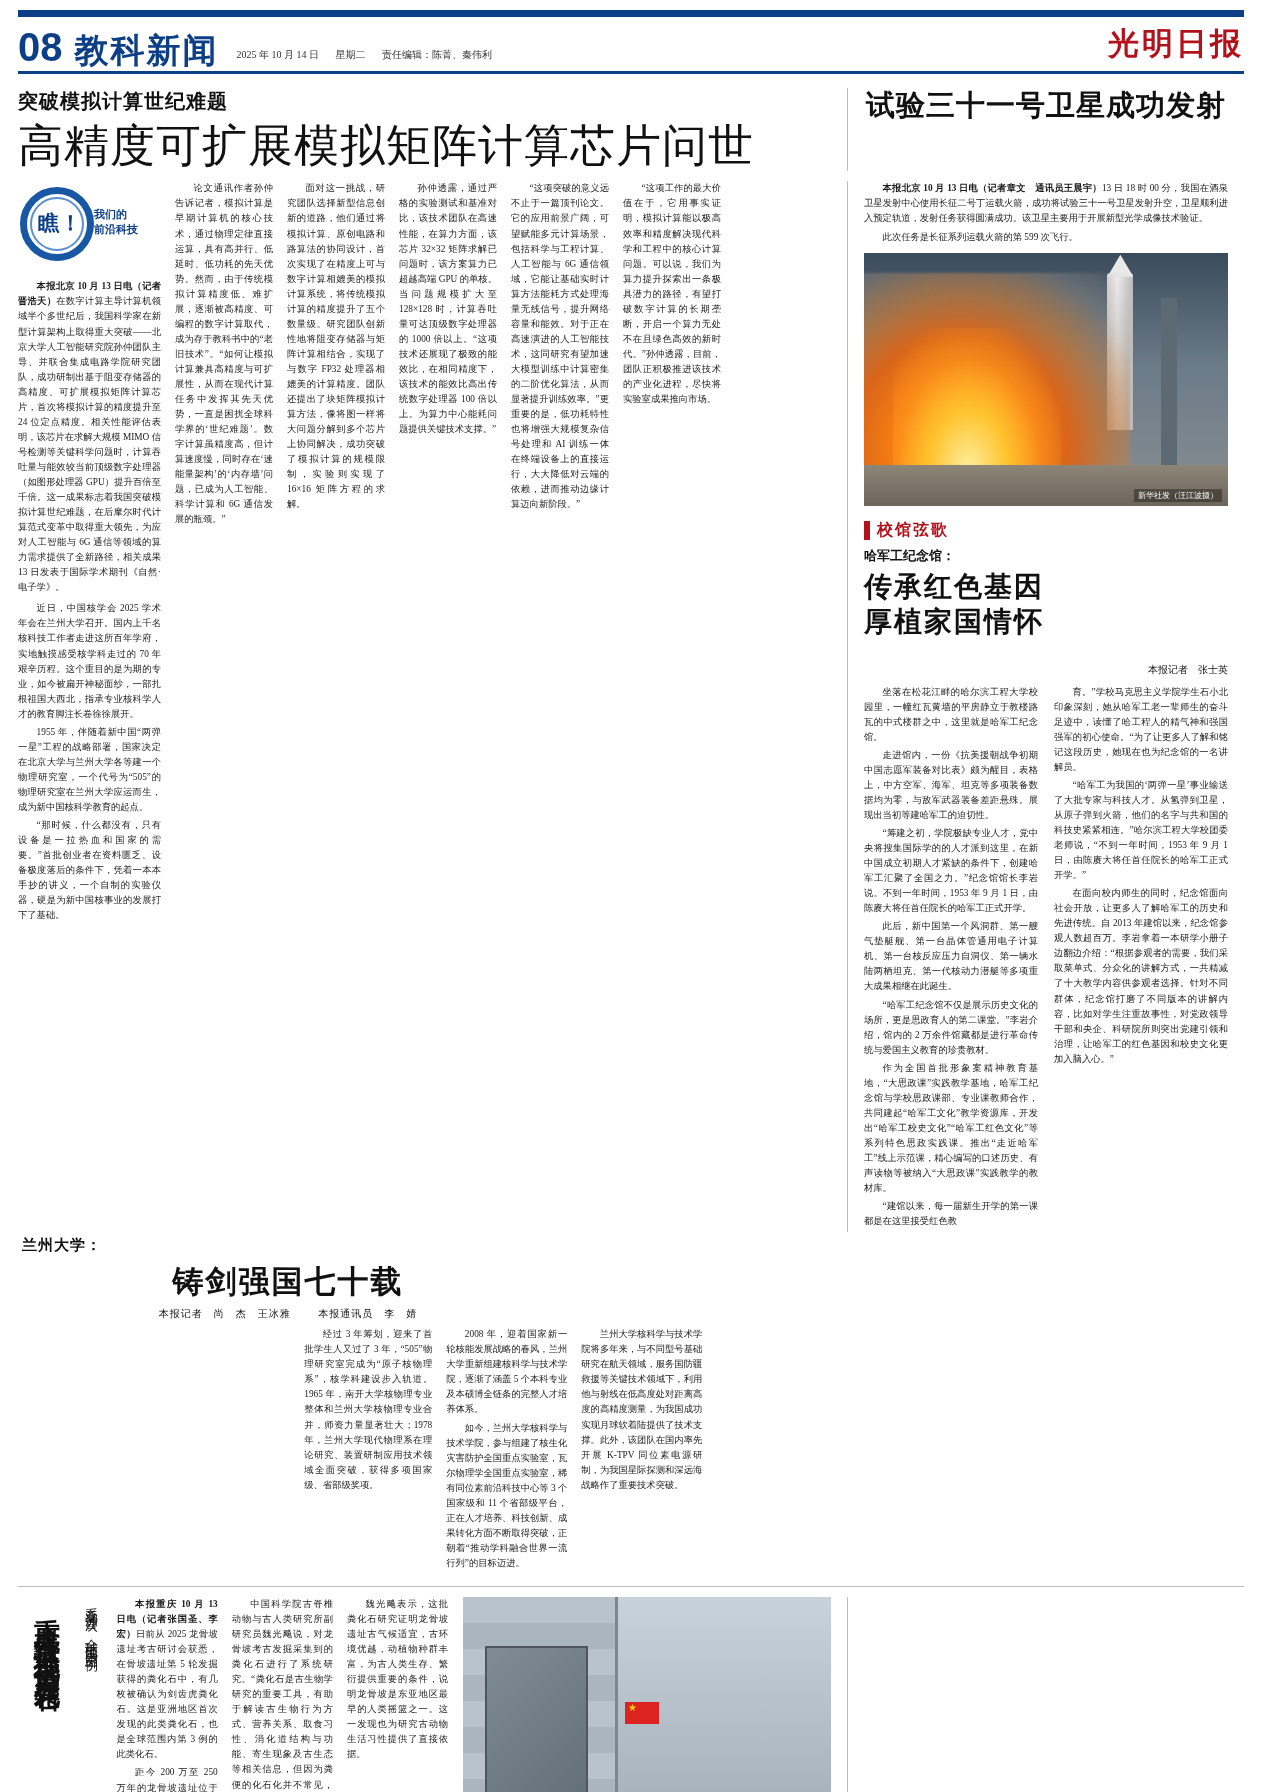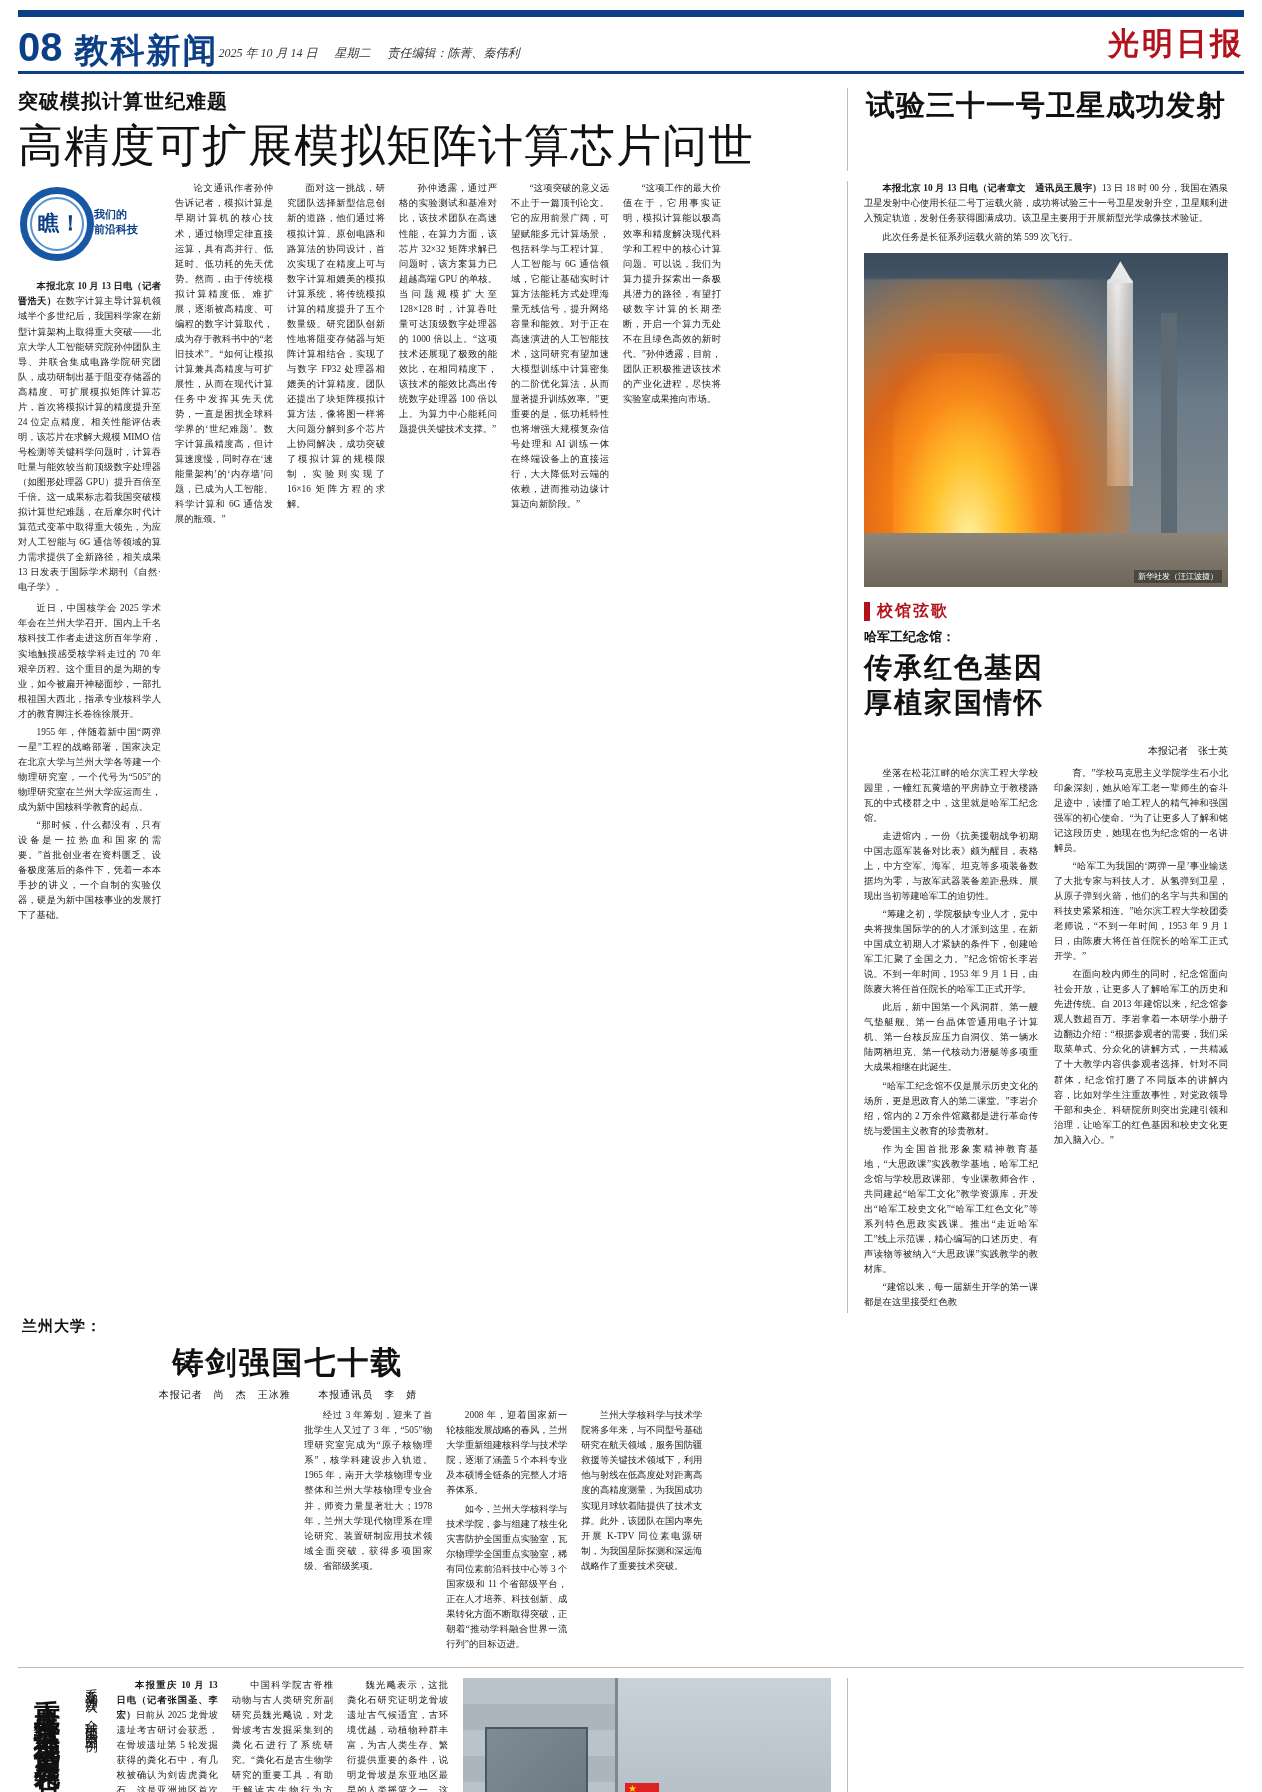--- a/index.html
+++ b/index.html
@@ -11,21 +11,21 @@
     color:#111;
     position:relative;
   }
   .page { position:relative; width:1262px; height:1792px; padding:0 18px; }
 
   
   .topline { height:7px; background:#0c3f86; margin:10px 0 0 0; }
   .masthead { display:flex; align-items:flex-end; padding:6px 0 4px 0; border-bottom:3px solid #0c3f86; }
   .page-num { font-family:"Liberation Sans", sans-serif; font-size:40px; font-weight:bold; color:#0c3f86; line-height:1; margin-right:12px; }
   .section-title { font-size:34px; font-weight:bold; color:#0c3f86; letter-spacing:2px; line-height:1; font-family:"DejaVu Sans", sans-serif; }
-  .mast-meta { font-size:12px; color:#333; padding-bottom:5px;font-style:italic; }
+  .mast-meta { font-size:10px; color:#333; margin-left:18px; padding-bottom:5px; }
   .mast-meta span { margin-right:14px; }
   .logo { margin-left:auto; font-size:31px; font-weight:bold; color:#b2121b; letter-spacing:3px; font-family:Liberation Sans, sans-serif; padding-bottom:2px; }
 
   
   .head-wrap { display:flex; margin-top:14px; }
   .head-left { width:830px; padding-right:16px; border-right:1px solid #bbb; }
   .head-right { width:380px; padding-left:16px; }
   .kicker { font-size:20px; font-weight:bold; letter-spacing:1px; margin-bottom:6px; }
   .main-head { font-size:45px; font-weight:normal; letter-spacing:1px; line-height:1.12; font-family:"DejaVu Serif", serif; }
   .right-head { font-size:29px; font-weight:bold; letter-spacing:1px; line-height:1.2; font-family:"DejaVu Serif", serif; text-align:center;}
@@ -44,21 +44,21 @@
   .eye-badge { width:128px; height:92px; position:relative; margin-bottom:6px; }
   .eye-badge .ring { position:absolute; left:2px; top:6px; width:74px; height:74px; border-radius:50%; border:7px solid #1857a4; }
   .eye-badge .ring2 { position:absolute; left:12px; top:16px; width:54px; height:54px; border-radius:50%; border:2px solid #5a8fd0; }
   .eye-badge .zh { position:absolute; left:20px; top:28px; font-size:21px; font-weight:bold; color:#0c3f86; letter-spacing:1px;}
   .eye-badge .txt { position:absolute; left:76px; top:26px; font-size:11px; color:#0c3f86; font-weight:bold; line-height:1.35; }
   .univ { font-size:15px; font-weight:bold; letter-spacing:1px; text-align:left; padding-left:4px;}
   .sub-head { font-size:31px; font-weight:bold; letter-spacing:2px; margin:6px 0 4px; font-family:"DejaVu Serif", serif; }
   .sub-byline { font-size:10px; letter-spacing:1px; }
 
   
-  .sat-photo { width:100%; height:334px; margin-top:8px; position:relative; overflow:hidden; background:#4d7c0f; }
+  .sat-photo { width:100%; height:253px; margin-top:8px; position:relative; overflow:hidden; background:#4d7c0f; }
   .sat-sky { position:absolute; inset:0; background:linear-gradient(180deg,#3a4b5c 0%,#6b7b88 45%,#8a8f92 100%); }
   .sat-plume { position:absolute; left:-5%; bottom:0; width:78%; height:92%; background:radial-gradient(ellipse at 40% 75%, #ffb019 0%, #f57d12 28%, #d9651a 45%, rgba(190,120,60,.75) 62%, rgba(160,150,140,.35) 80%, rgba(200,200,200,0) 100%); filter:blur(1px); }
   .sat-plume2 { position:absolute; left:8%; bottom:0; width:46%; height:70%; background:radial-gradient(ellipse at 45% 80%, #fff0a0 0%, #ffc32e 30%, rgba(255,150,30,.6) 55%, rgba(255,180,80,0) 78%); }
   .sat-rocket { position:absolute; right:26%; top:8%; width:26px; height:62%; background:linear-gradient(90deg,#d8d8d8,#f4f4f4 40%,#b9b9b9); border-radius:3px 3px 0 0; }
   .sat-rocket:after { content:""; position:absolute; left:0; right:0; top:-18px; height:22px; background:#e9e9e9; clip-path:polygon(50% 0,100% 100%,0 100%); }
   .sat-tower { position:absolute; right:14%; top:18%; width:16px; height:66%; background:#5d6a74; }
   .sat-ground { position:absolute; left:0; right:0; bottom:0; height:16%; background:linear-gradient(180deg,#8d8577,#6d655a); }
   .photo-cap-inline { position:absolute; right:6px; bottom:4px; font-size:8px; color:#fff; background:rgba(0,0,0,.35); padding:1px 4px; }
 
   .sect-label { display:flex; align-items:center; margin:14px 0 6px; }

